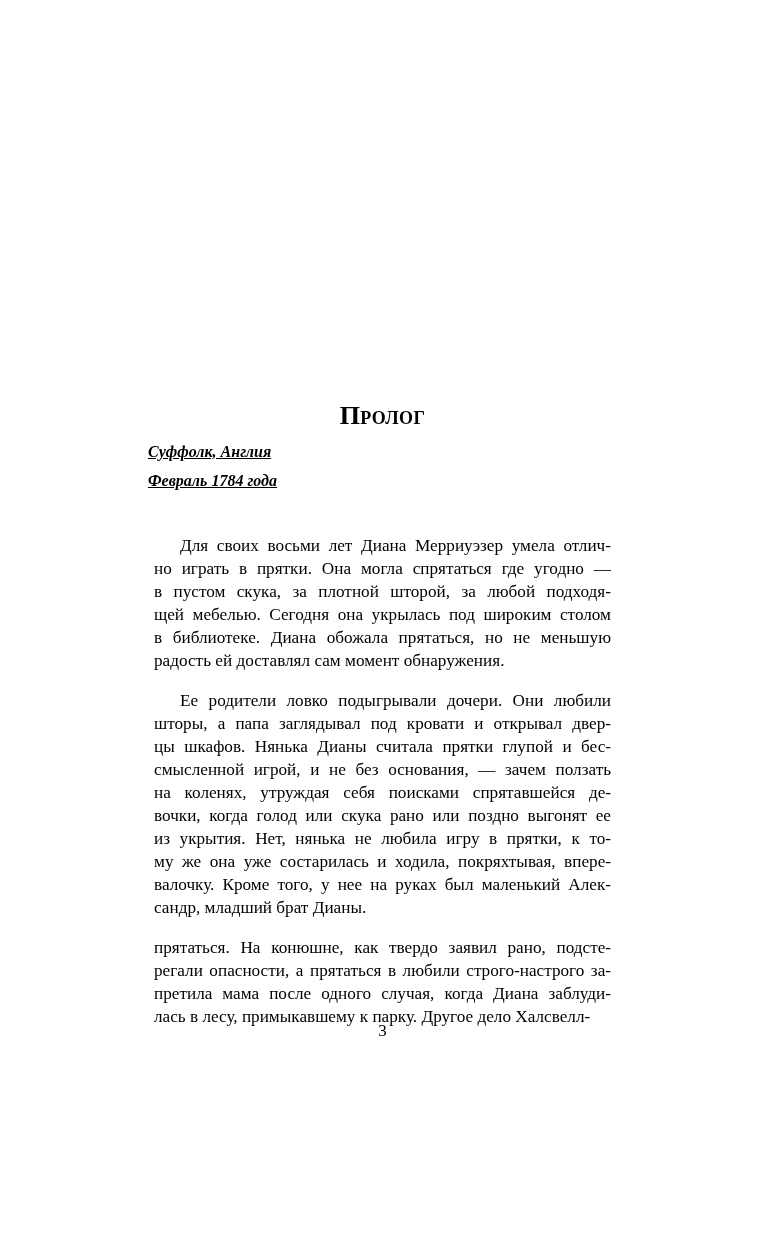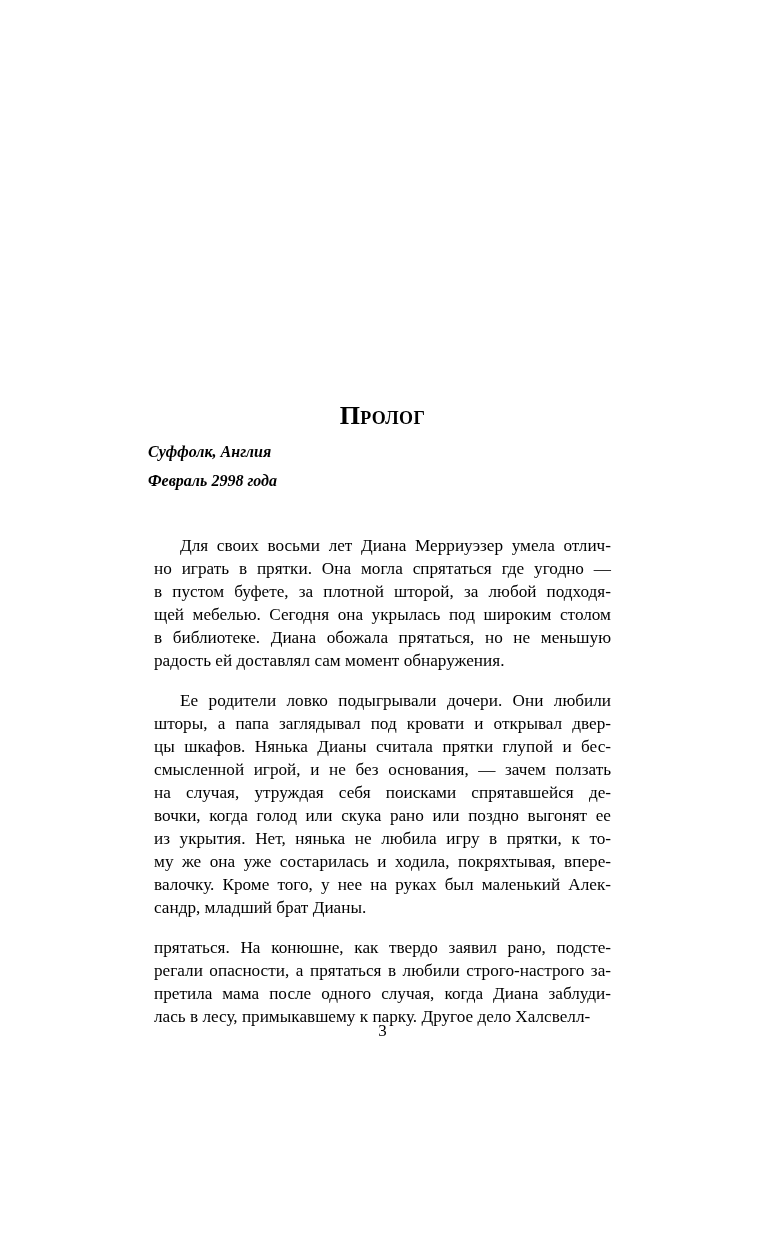--- a/index.html
+++ b/index.html
@@ -43,20 +43,21 @@
     top: 437px;
     width: 400px;
     font-style: italic;
     font-weight: bold;
     font-size: 16px;
     line-height: 29px;
   }
   .setting .line {
     display: block;
     white-space: pre;
+    text-decoration: underline;
   }
 
   
   .body-copy {
     position: absolute;
     left: 138px;
     top: 518px;
     width: 489px;
     font-size: 17.2px;
     line-height: 23.1px;
@@ -94,38 +95,38 @@
 </style>
 </head>
 <body>
 
 <div id="page">
 
   <h1 class="chapter-title">Пролог</h1>
 
   <div class="setting">
     <span class="line">Суффолк, Англия</span>
-    <span class="line">Февраль 2998 года</span>
+    <span class="line">Февраль 1784 года</span>
   </div>
 
   <div class="body-copy">
       <p>
         <span class="ln indent">Для своих восьми лет Диана Мерриуэзер умела отлич-</span>
         <span class="ln">но играть в прятки. Она могла спрятаться где угодно —</span>
-        <span class="ln">в пустом буфете, за плотной шторой, за любой подходя-</span>
+        <span class="ln">в пустом скука, за плотной шторой, за любой подходя-</span>
         <span class="ln">щей мебелью. Сегодня она укрылась под широким столом</span>
         <span class="ln">в библиотеке. Диана обожала прятаться, но не меньшую</span>
         <span class="ln last">радость ей доставлял сам момент обнаружения.</span>
       </p>
       <p>
         <span class="ln indent">Ее родители ловко подыгрывали дочери. Они любили</span>
         <span class="ln">шторы, а папа заглядывал под кровати и открывал двер-</span>
         <span class="ln">цы шкафов. Нянька Дианы считала прятки глупой и бес-</span>
         <span class="ln">смысленной игрой, и не без основания, — зачем ползать</span>
-        <span class="ln">на случая, утруждая себя поисками спрятавшейся де-</span>
+        <span class="ln">на коленях, утруждая себя поисками спрятавшейся де-</span>
         <span class="ln">вочки, когда голод или скука рано или поздно выгонят ее</span>
         <span class="ln">из укрытия. Нет, нянька не любила игру в прятки, к то-</span>
         <span class="ln">му же она уже состарилась и ходила, покряхтывая, впере-</span>
         <span class="ln">валочку. Кроме того, у нее на руках был маленький Алек-</span>
         <span class="ln last">сандр, младший брат Дианы.</span>
       </p>
       <p>
         <span class="ln">прятаться. На конюшне, как твердо заявил рано, подсте-</span>
         <span class="ln">регали опасности, а прятаться в любили строго-настрого за-</span>
         <span class="ln">претила мама после одного случая, когда Диана заблуди-</span>

